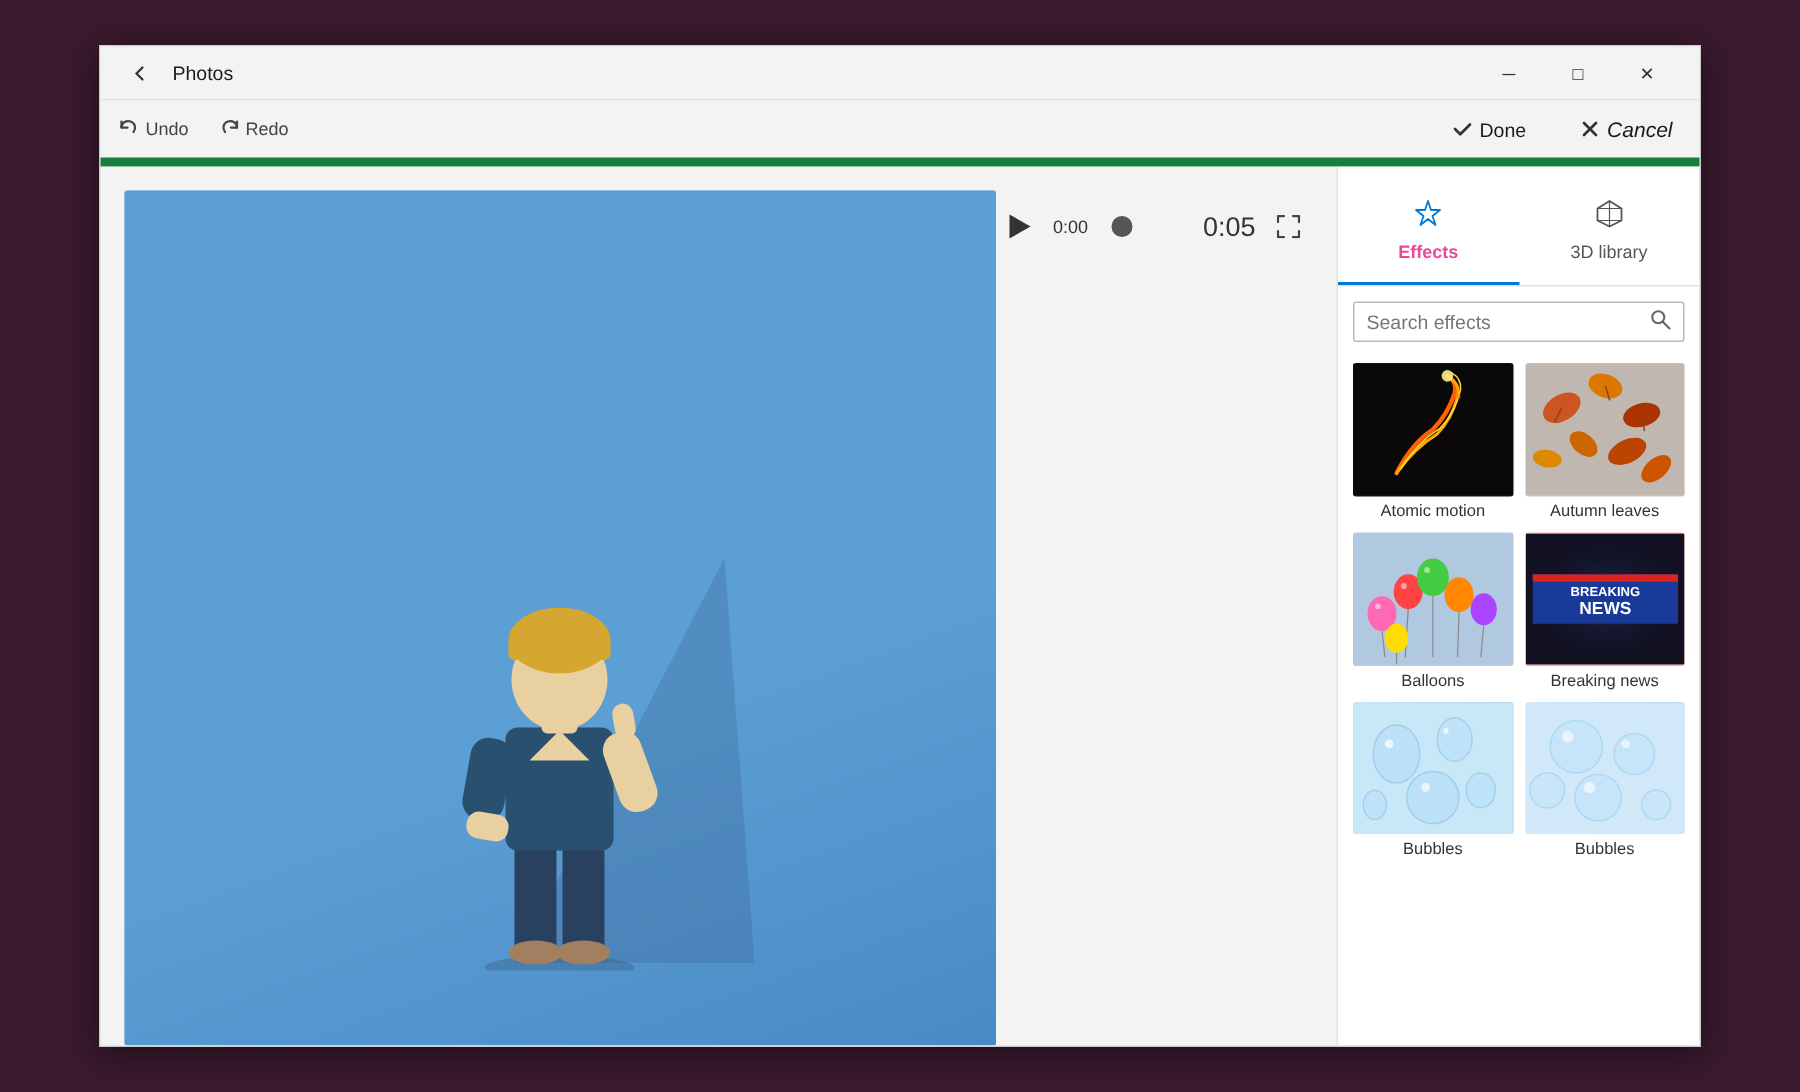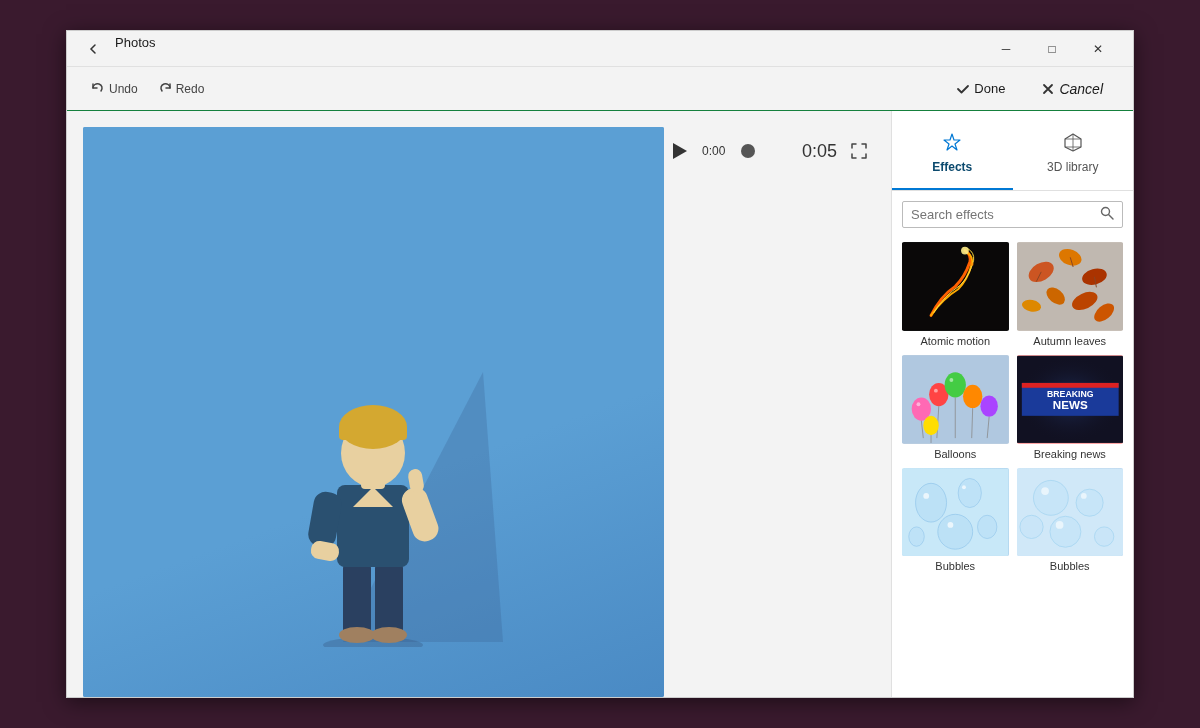--- a/index.html
+++ b/index.html
@@ -28,20 +28,21 @@
       height: 36px;
       background: #f3f3f3;
       display: flex;
       align-items: center;
       padding: 0 12px;
       border-bottom: 1px solid #e0e0e0;
       flex-shrink: 0;
     }
     .title-bar-left {
       display: flex;
+      align-items: center;
       gap: 8px;
     }
     .title-bar-title {
       font-size: 13px;
       color: #1a1a1a;
       font-weight: 400;
     }
     .title-bar-controls {
       margin-left: auto;
       display: flex;
@@ -70,22 +71,22 @@
       justify-content: center;
       border-radius: 2px;
     }
 
     
     .toolbar {
       height: 44px;
       background: #f3f3f3;
       display: flex;
       align-items: center;
-      padding: 0 16px;
-      border-bottom: 1px solid #15803d;
+      padding: 0 4px;
+      border-bottom: 6px solid #15803d;
       flex-shrink: 0;
     }
     .toolbar-left {
       display: flex;
       align-items: center;
       gap: 4px;
     }
     .toolbar-action {
       display: flex;
       align-items: center;
@@ -264,21 +265,21 @@
       gap: 4px;
       cursor: pointer;
       border: none;
       background: transparent;
       font-size: 12px;
       color: #555;
       position: relative;
       padding: 8px 4px 4px;
     }
     .panel-tab.active {
-      color: #0c4a6e;
+      color: #ec4899;
       font-weight: 600;
     }
     .panel-tab.active::after {
       content: '';
       position: absolute;
       bottom: 0;
       left: 0;
       right: 0;
       height: 2px;
       background: #0078d4;

